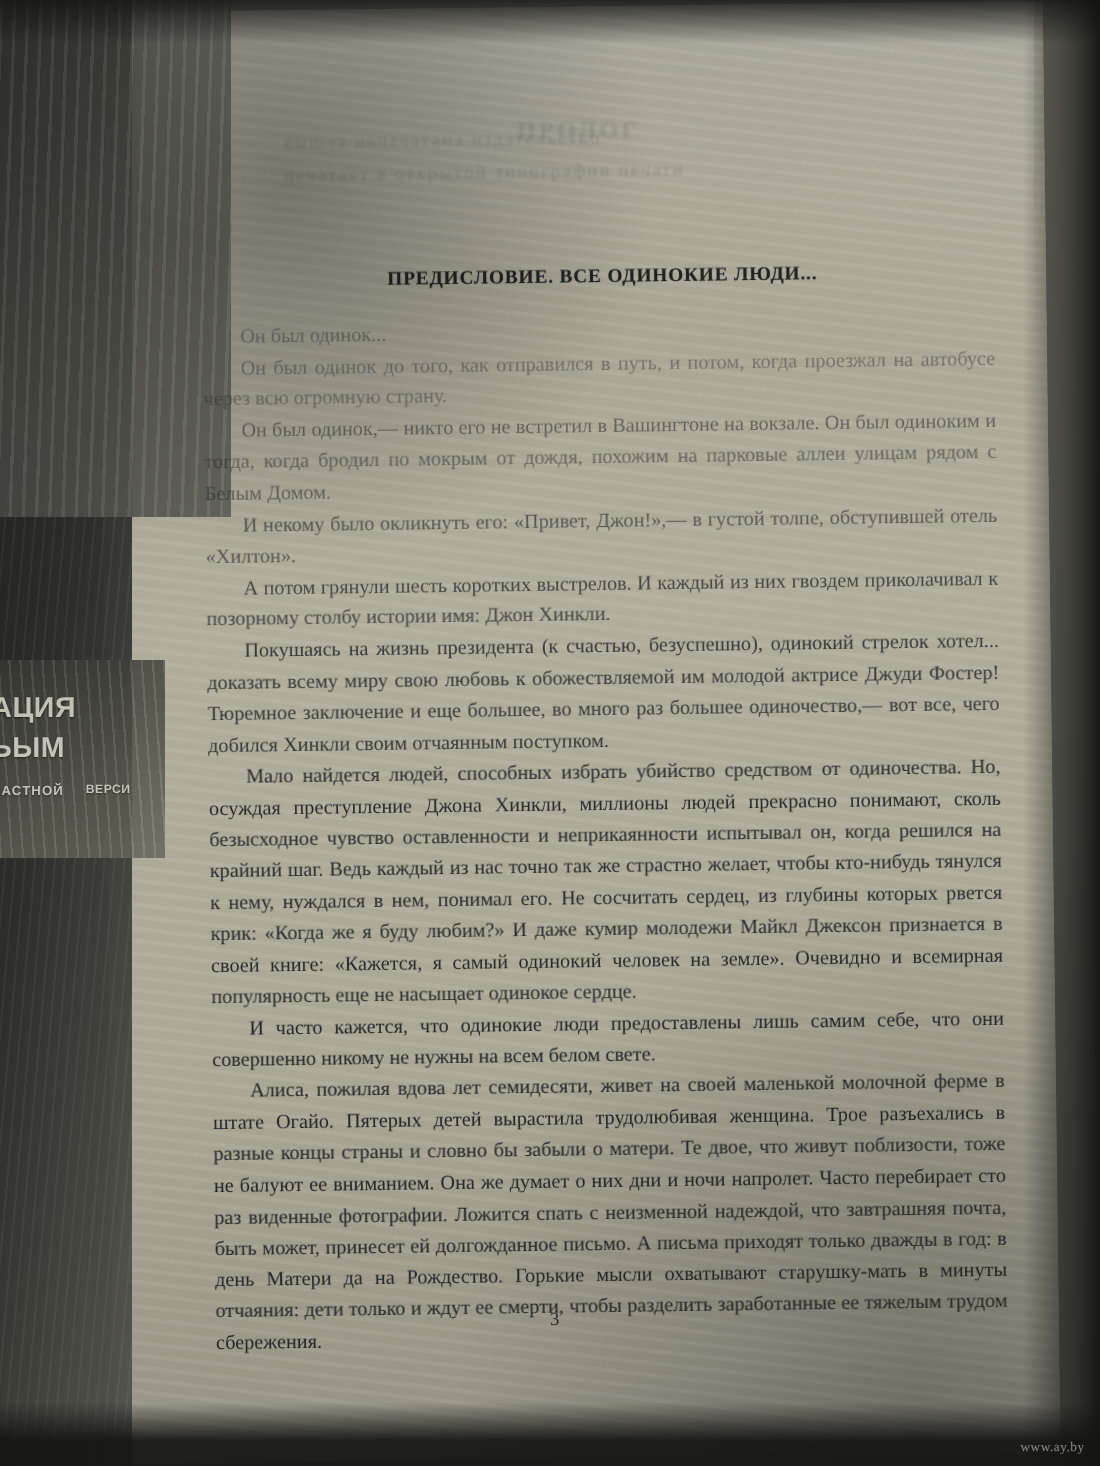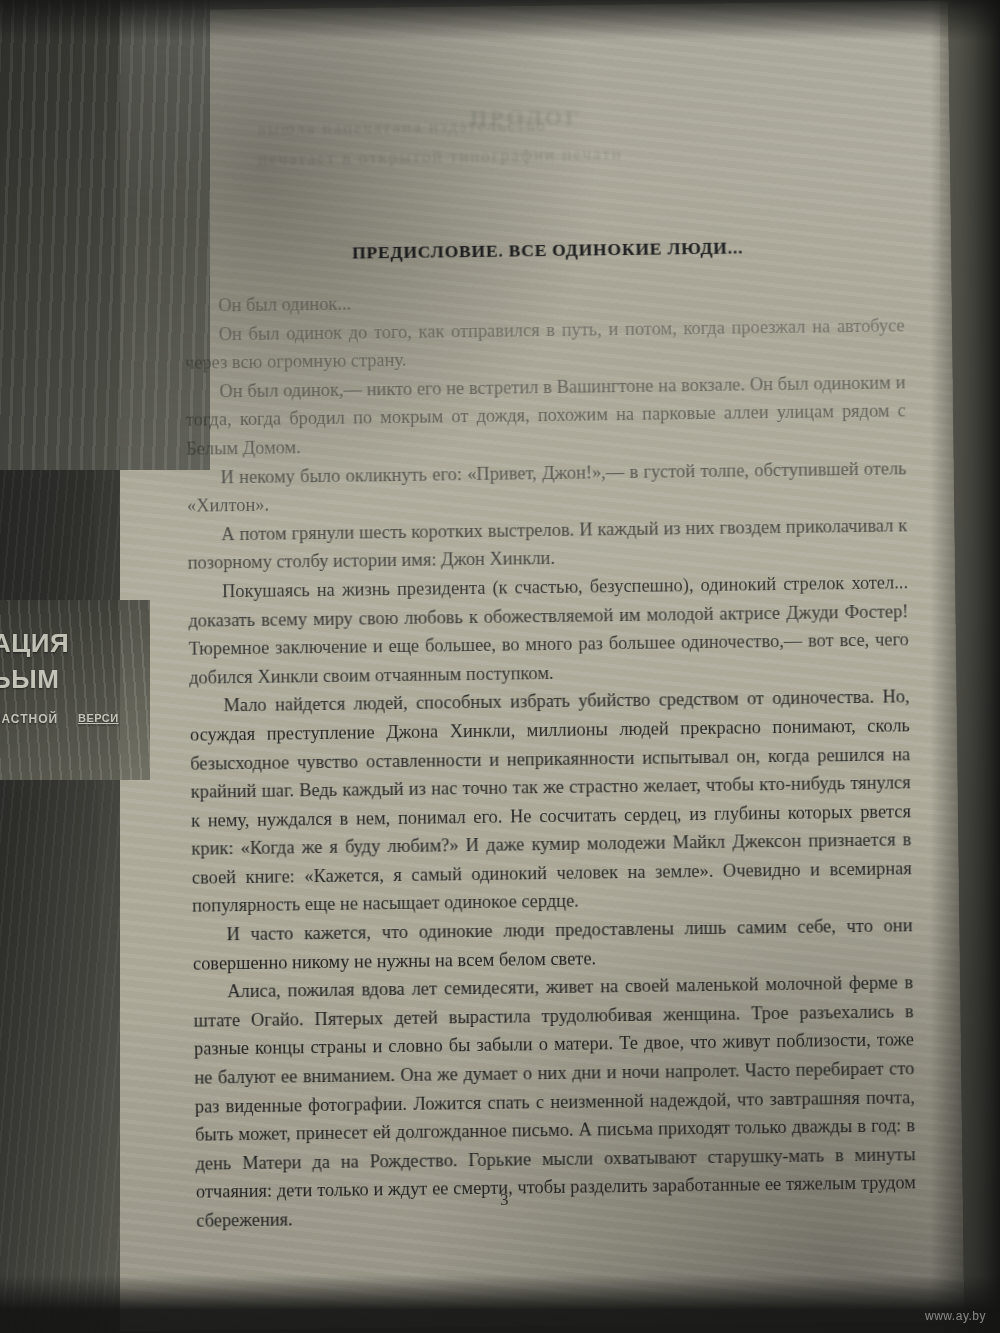--- a/index.html
+++ b/index.html
@@ -68,21 +68,21 @@
     font-family: "Liberation Sans", sans-serif;
     font-weight: bold;
     letter-spacing: 0.5px;
     text-shadow: 0 1px 2px rgba(0,0,0,0.6);
     opacity: 0.85;
     filter: blur(0.6px);
   }
   .spine-1 { top: 628px; font-size: 26px; }
   .spine-2 { top: 664px; font-size: 26px; }
   .spine-3 { top: 712px; font-size: 12px; letter-spacing: 1px; }
-  .spine-4 { top: 712px; left: 78px; font-size: 11px; width: 70px; text-decoration: underline; }
+  .spine-4 { top: 712px; left: 78px; font-size: 11px; width: 70px; }
 
   
   .page-sheet {
     position: absolute;
     left: 96px;
     top: 6px;
     width: 860px;
     height: 1320px;
     background:
       linear-gradient(100deg, rgba(60,60,52,0.55) 0px, rgba(150,148,132,0.12) 60px, rgba(0,0,0,0) 150px),
@@ -189,21 +189,21 @@
     transform: rotate(-0.75deg);
     font-size: 17px;
     color: #2a2b2a;
     filter: blur(0.3px);
   }
 
   .watermark {
     position: absolute;
     right: 14px;
     bottom: 10px;
-    font-family: Liberation Sans, sans-serif;
+    font-family: Liberation Serif, serif;
     font-size: 12px;
     color: rgba(225,225,220,0.55);
     letter-spacing: 0.5px;
   }
 
   
   .glare {
     position: absolute;
     left: 120px; top: 0; width: 820px; height: 330px;
     background: linear-gradient(190deg, rgba(255,255,255,0.16), rgba(255,255,255,0.0) 75%);

